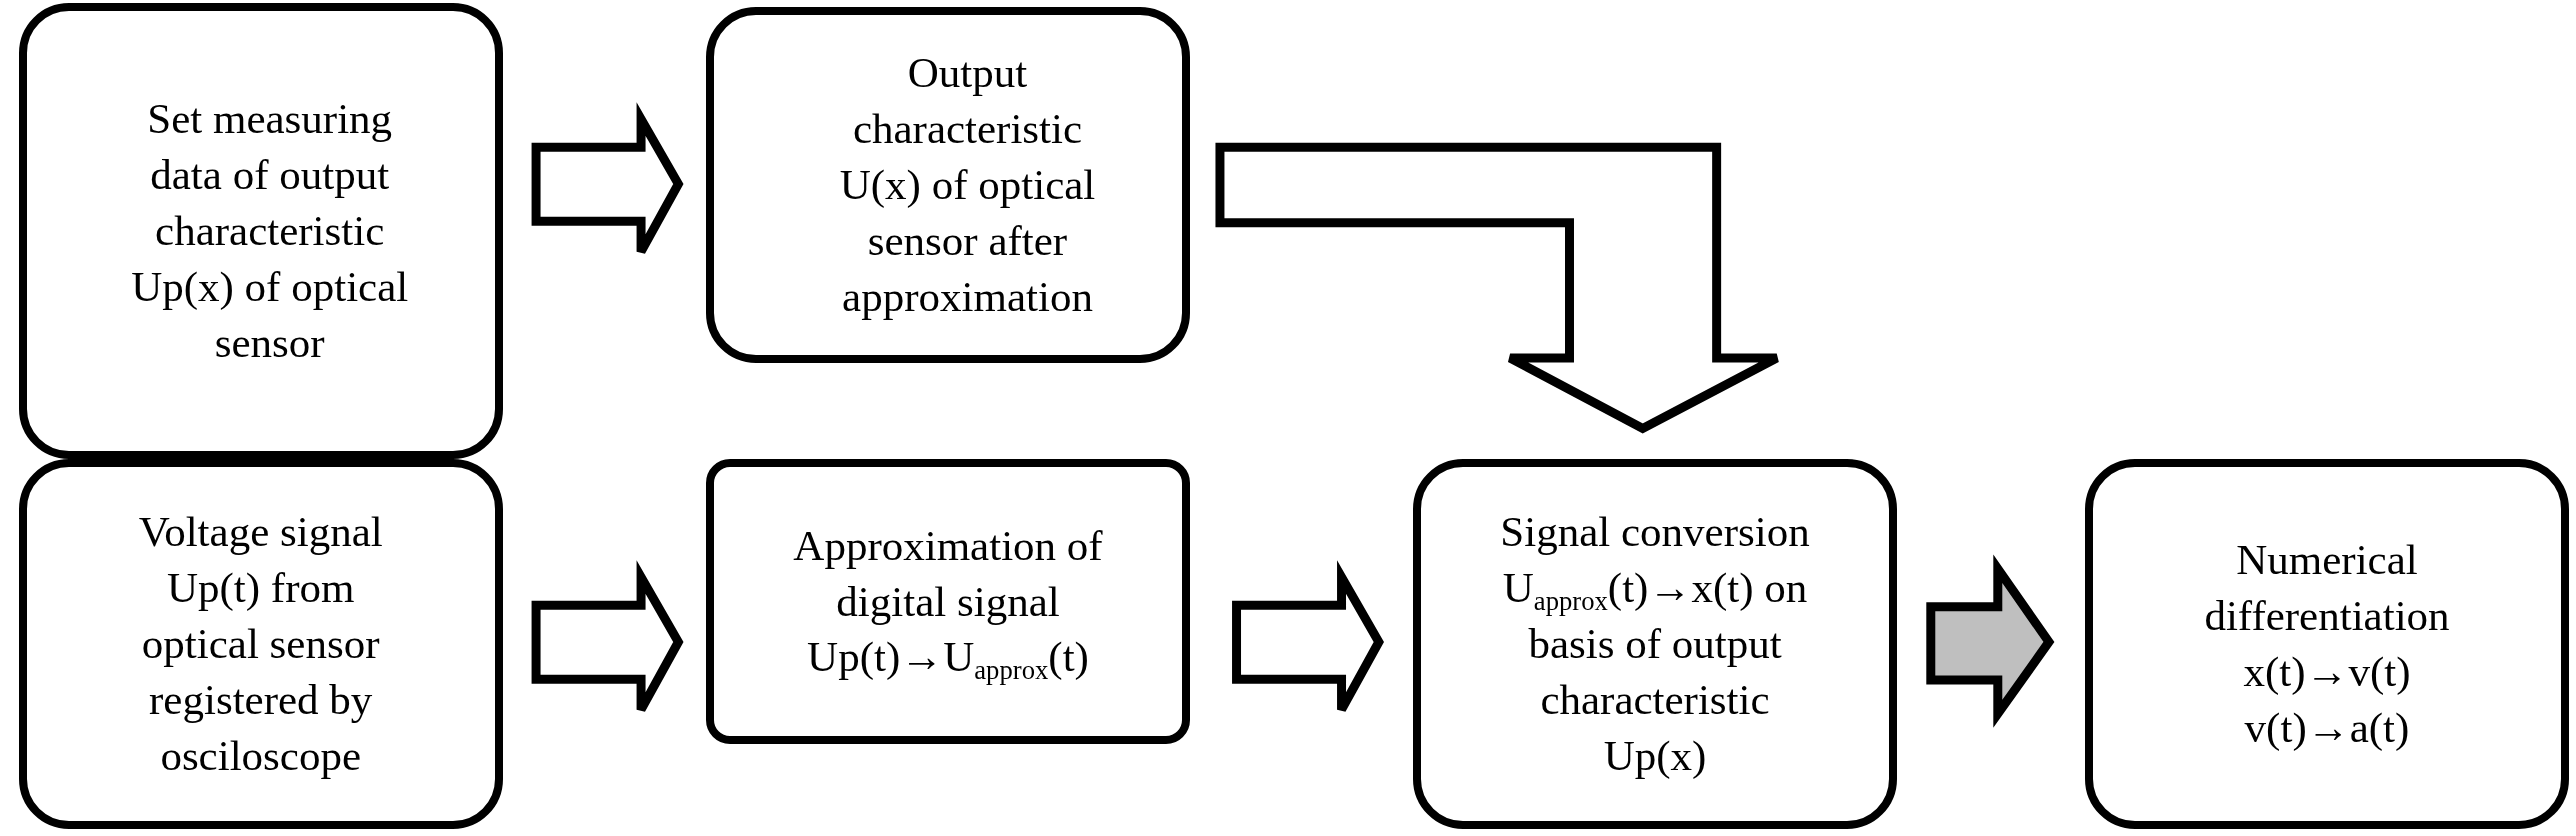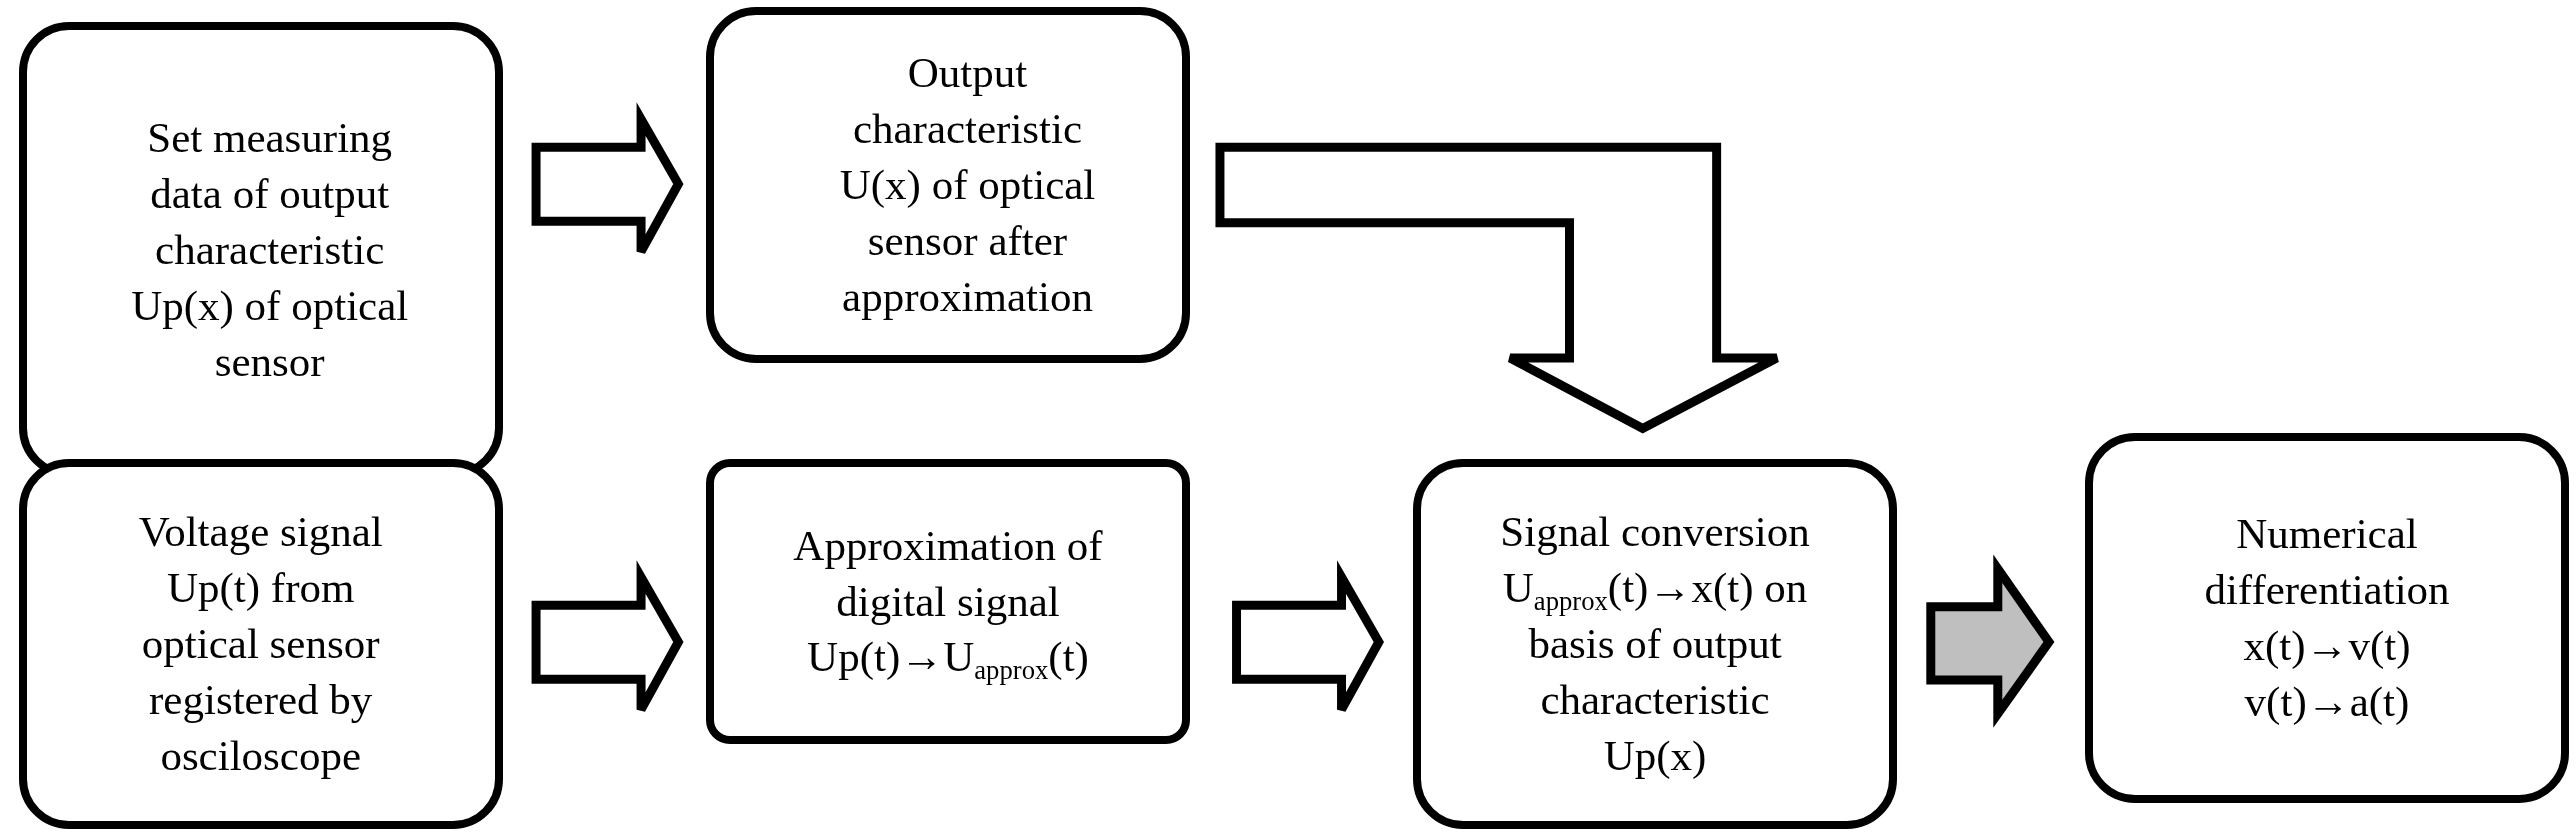--- a/index.html
+++ b/index.html
@@ -40,21 +40,21 @@
   svg.ov{position:absolute;left:0;top:0;width:2576px;height:837px;overflow:visible;}
   .hollow{fill:#ffffff;stroke:#000000;stroke-width:13;stroke-linejoin:miter;}
   .filledgray{stroke:#000000;stroke-width:13;stroke-linejoin:miter;}
   .elbow{fill:#ffffff;stroke:#000000;stroke-width:13;stroke-linejoin:miter;}
 </style>
 </head>
 <body>
 
 <div id="canvas">
 
-  <div class="node" style="left:18.7px;top:22px;width:484px;height:456px;padding-left:18px;">
+  <div class="node" style="left:18.7px;top:3px;width:484px;height:456px;padding-left:18px;">
     <span class="txt">Set measuring
 data of output
 characteristic
 Up(x) of optical
 sensor</span>
   </div>
 
   <div class="node" style="left:706px;top:7px;width:484px;height:356px;padding-left:39px;">
     <span class="txt">Output
 characteristic
@@ -72,21 +72,21 @@
   </div>
 
   <div class="node" style="left:706px;top:459px;width:484px;height:285px;border-radius:24px;">
     <span class="txt">Approximation of<br>digital signal<br>Up(t)→U<sub>approx</sub>(t)</span>
   </div>
 
   <div class="node" style="left:1413px;top:459px;width:484px;height:370px;">
     <span class="txt">Signal conversion<br>U<sub>approx</sub>(t)→x(t) on<br>basis of output<br>characteristic<br>Up(x)</span>
   </div>
 
-  <div class="node" style="left:2085px;top:433px;width:484px;height:370px;">
+  <div class="node" style="left:2085px;top:459px;width:484px;height:370px;">
     <span class="txt">Numerical
 differentiation
 x(t)→v(t)
 v(t)→a(t)</span>
   </div>
 
   <svg class="ov" viewBox="0 0 3729 1211" xmlns="http://www.w3.org/2000/svg">
 
     <polygon class="hollow" points="776,213 928,213 928,172 982,266 928,364 928,320 776,320" fill="#ffffff"></polygon>
 

